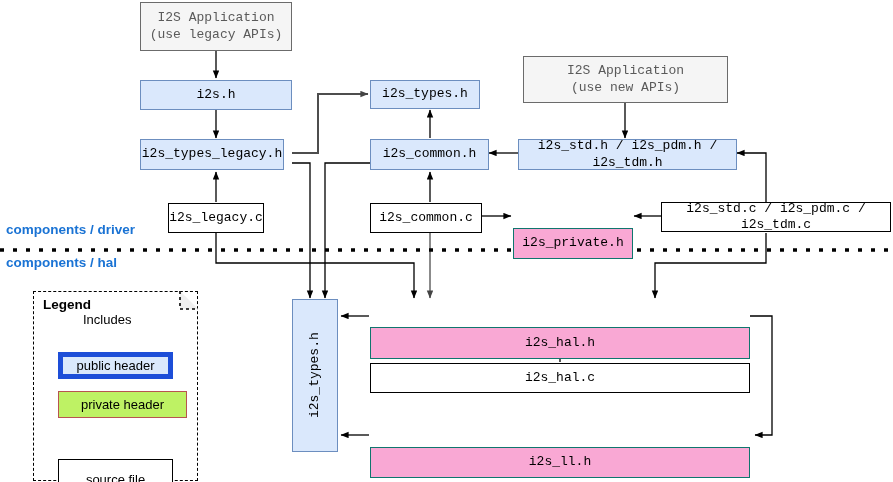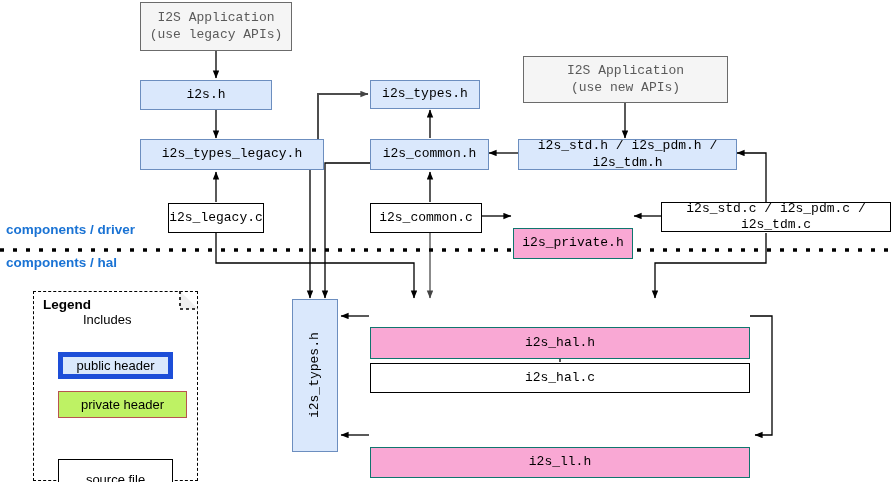--- a/index.html
+++ b/index.html
@@ -171,25 +171,25 @@
     </g>
   </svg>
 
   <div class="node app" style="left:140px; top:2px; width:152px; height:49px;">
     <div>
       <div>I2S Application</div>
       <div>(use legacy APIs)</div>
     </div>
   </div>
 
-  <div class="node pub" style="left:140px; top:80px; width:132px; height:30px;">
+  <div class="node pub" style="left:140px; top:80px; width:152px; height:30px;">
     <span>i2s.h</span>
   </div>
 
-  <div class="node pub" style="left:140px; top:139px; width:184px; height:31px;">
+  <div class="node pub" style="left:140px; top:139px; width:144px; height:31px;">
     <span>i2s_types_legacy.h</span>
   </div>
 
   <div class="node src" style="left:168px; top:203px; width:96px; height:30px;">
     <span>i2s_legacy.c</span>
   </div>
 
   <div class="node pub" style="left:370px; top:80px; width:110px; height:29px;">
     <span>i2s_types.h</span>
   </div>

